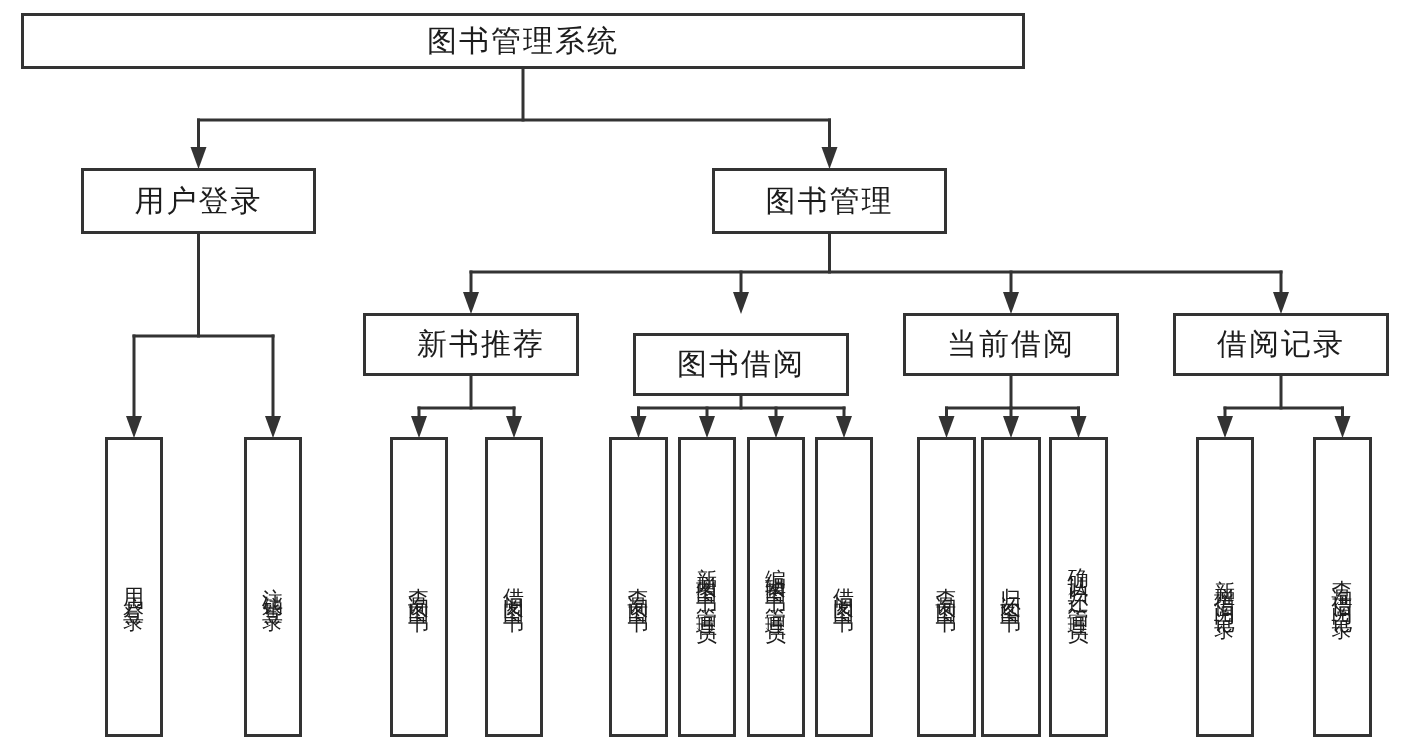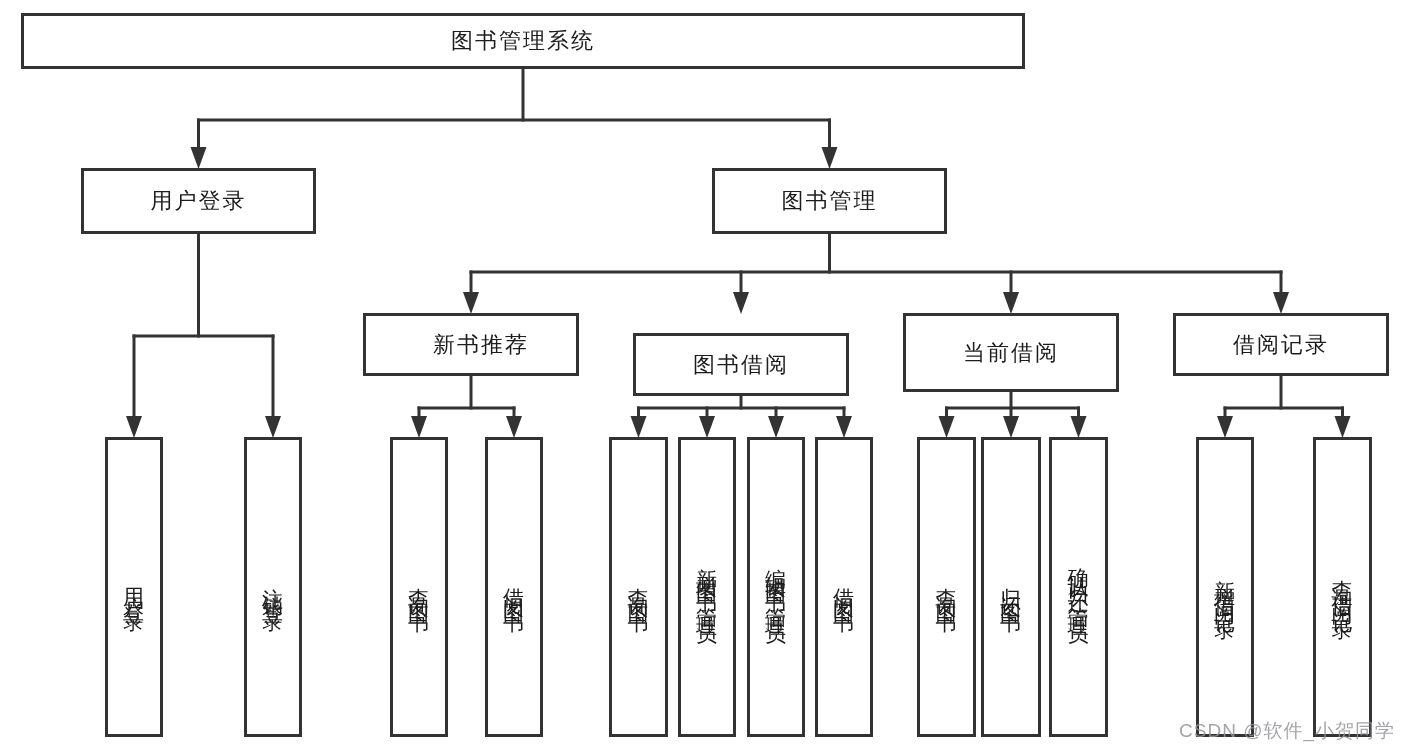--- a/index.html
+++ b/index.html
@@ -26,21 +26,21 @@
   #connectors line { stroke: var(--line); stroke-width: 3; stroke-linecap: square; }
   #connectors polygon { fill: var(--line); }
   .node {
     position: absolute;
     border: 3px solid var(--line);
     background: #ffffff;
     display: flex;
     align-items: center;
     justify-content: center;
     color: var(--text);
-    font-size: 22px;
+    font-size: 30px;
     font-weight: 500;
     text-align: center;
     letter-spacing: 2px;
   }
   .node.v { font-size: 21px; }
   .node.v > span {
     writing-mode: vertical-rl;
     letter-spacing: 8px;
     line-height: 1;
   }
@@ -135,21 +135,21 @@
       </div>
       <div class="node" style="left: 712px; top: 168px; width: 235px; height: 66px;">
         <span>图书管理</span>
       </div>
       <div class="node" style="left: 363px; top: 313px; width: 216px; height: 63px; padding-left: 20px;">
         <span>新书推荐</span>
       </div>
       <div class="node" style="left: 633px; top: 313px; width: 216px; height: 63px; margin-top: 20px;">
         <span>图书借阅</span>
       </div>
-      <div class="node" style="left: 903px; top: 313px; width: 216px; height: 79px;">
+      <div class="node" style="left: 903px; top: 313px; width: 216px; height: 63px;">
         <span>当前借阅</span>
       </div>
       <div class="node" style="left: 1173px; top: 313px; width: 216px; height: 63px;">
         <span>借阅记录</span>
       </div>
       <div class="node v" style="left: 105px; top: 437px; width: 58px; height: 300px;">
         <span>用户登录</span>
       </div>
       <div class="node v" style="left: 244px; top: 437px; width: 58px; height: 300px;">
         <span>注销登录</span>
@@ -181,14 +181,13 @@
       <div class="node v" style="left: 1049px; top: 437px; width: 59px; height: 300px;">
         <span>确认归还（管理员）</span>
       </div>
       <div class="node v" style="left: 1196px; top: 437px; width: 58px; height: 300px;">
         <span>新增借阅记录</span>
       </div>
       <div class="node v" style="left: 1313px; top: 437px; width: 59px; height: 300px;">
         <span>查询借阅记录</span>
       </div>
     </div>
-  <div class="watermark" style="color: rgb(149, 149, 154);">CSDN @软件_小贺同学</div>
 </div>
 
 </body></html>

